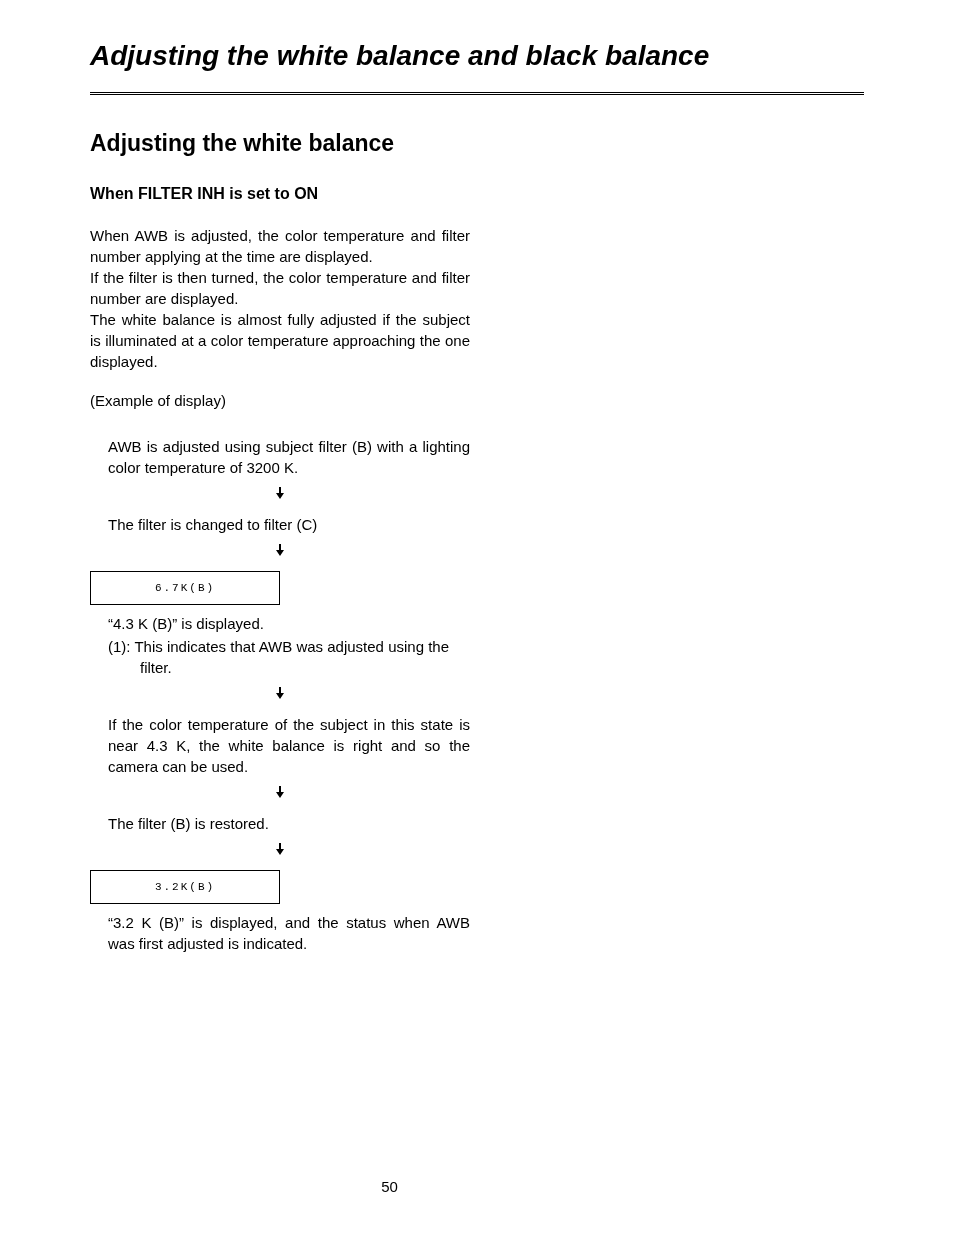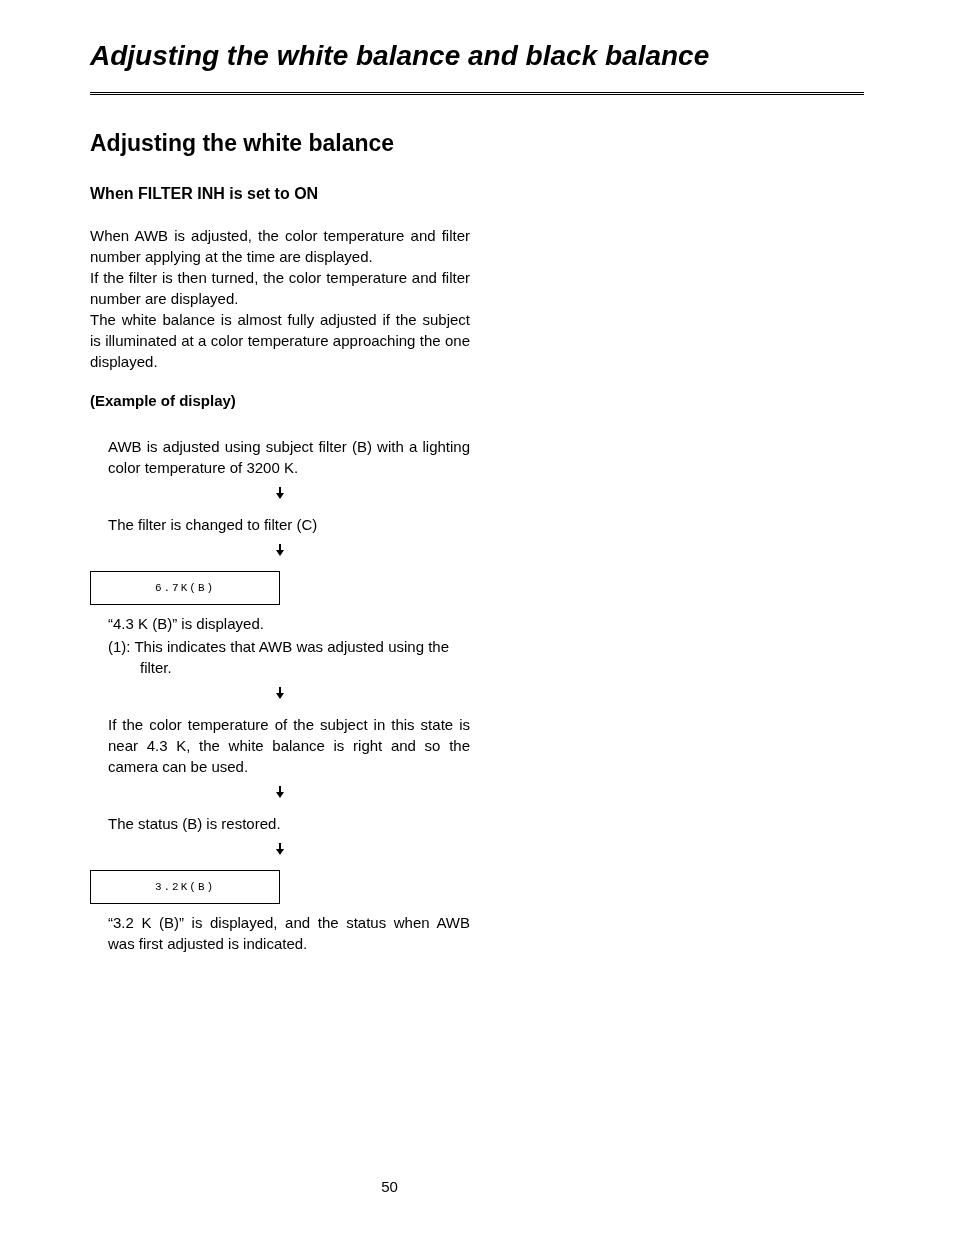--- a/index.html
+++ b/index.html
@@ -38,21 +38,21 @@
       width: 380px;
     }
     .body-text {
       font-size: 15px;
       line-height: 1.4;
       text-align: justify;
       margin-bottom: 20px;
     }
     .example-label {
       font-size: 15px;
-      font-weight: bold;
+      font-weight: normal;
       margin-bottom: 27px;
     }
     .display-box {
       border: 1px solid #000;
       width: 190px;
       padding: 10px 0;
       text-align: center;
       font-family: "Courier New", monospace;
       font-size: 11px;
       letter-spacing: 2px;
@@ -149,21 +149,21 @@
   </div>
 
   <div class="step-text">If the color temperature of the subject in this state is near 4.3 K, the white balance is right and so the camera can be used.</div>
 
   <div class="arrow">
     <svg viewBox="0 0 12 12">
         <path d="M5 0 L5 6 L2 6 L6 12 L10 6 L7 6 L7 0 Z" fill="#000"></path>
       </svg>
   </div>
 
-  <div class="step-text">The status (B) is restored.</div>
+  <div class="step-text">The filter (B) is restored.</div>
 
   <div class="arrow">
     <svg viewBox="0 0 12 12">
         <path d="M5 0 L5 6 L2 6 L6 12 L10 6 L7 6 L7 0 Z" fill="#000"></path>
       </svg>
   </div>
 
   <div class="display-box">3.2K(B)</div>
 
   <div class="step-text">“3.2 K (B)” is displayed, and the status when AWB was first adjusted is indicated.</div>

